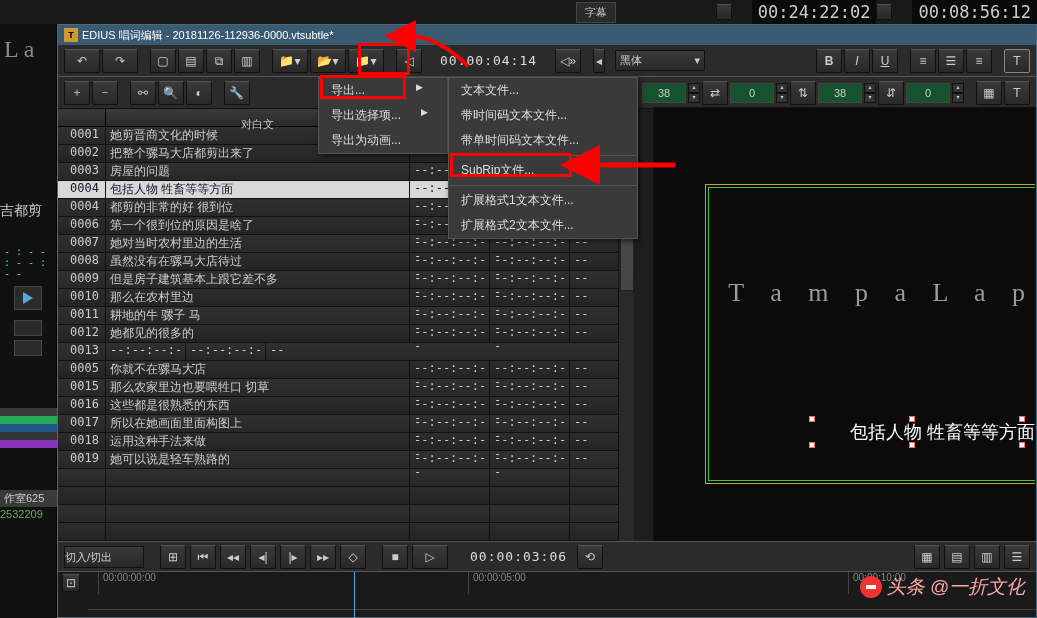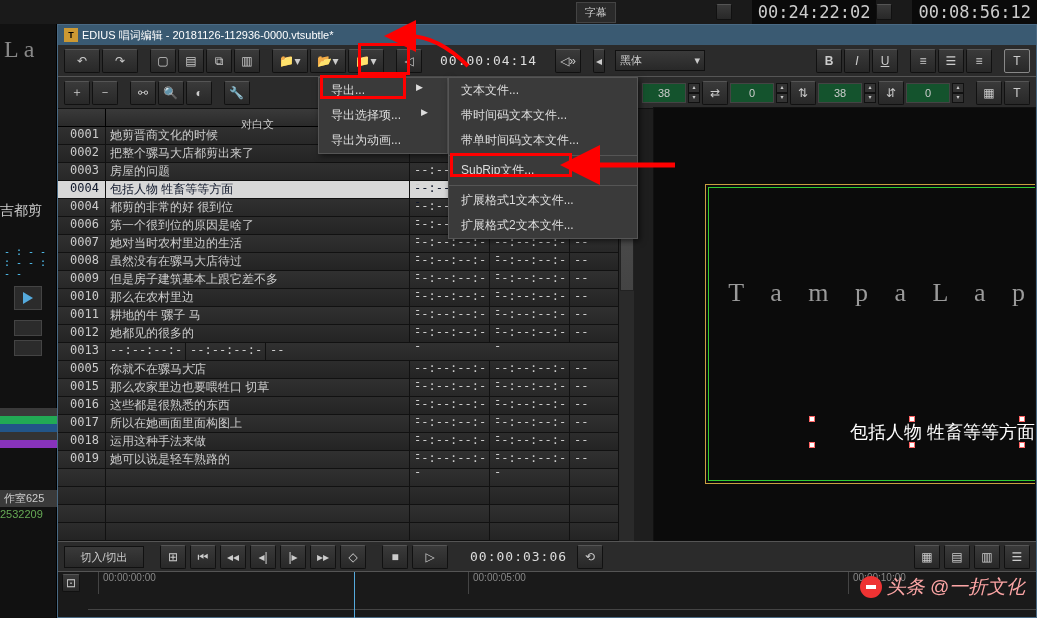--- a/index.html
+++ b/index.html
@@ -67,21 +67,21 @@
 
 .preview { position:absolute; left:595px; top:82px; right:0; bottom:72px; background:#0b0b0b; border:1px solid #111; overflow:hidden; }
 .preview-inner { position:absolute; right:-20px; bottom:60px; width:350px; height:300px; border:1px solid #c8a040; }
 .preview-guide-g { position:absolute; border:1px solid #3c3; }
 .preview-letter { position:absolute; right:0; top:170px; color:#9a9a9a; font-family:Georgia,serif; font-size:26px; letter-spacing:10px; white-space:nowrap; }
 .preview-sub { position:absolute; bottom:100px; right:0; color:#fff; font-size:18px; white-space:nowrap; }
 .handle { position:absolute; width:6px; height:6px; background:#fff; border:1px solid #f66; }
 
 
 .bottom-bar { position:absolute; left:0; right:0; bottom:46px; height:30px; background:#2b2b2b; display:flex; align-items:center; padding:0 6px; gap:4px; border-top:1px solid #555; }
-.btn-long { width:80px; height:22px; background:linear-gradient(#3a3a3a,#282828); border:1px solid #111; text-align:center; font-size:11px; line-height:20px; }
+.btn-long { width:80px; height:22px; background:linear-gradient(#3a3a3a,#282828); border:1px solid #111; text-align:left; font-size:11px; line-height:20px; }
 
 
 .timeline { position:absolute; left:0; right:0; bottom:0; height:46px; background:#1a1a1a; border-top:1px solid #555; }
 .timeline .ruler { height:38px; border-bottom:1px solid #444; position:relative; font-family:monospace; font-size:10px; color:#888; }
 .timeline .ruler .tick { position:absolute; top:0; border-left:1px solid #444; height:22px; padding-left:4px; }
 .timeline .marker { position:absolute; top:0; border-left:1px solid #5ad; height:46px; }
 
 
 .red-arrow { position:absolute; z-index:60; }
 .red-arrow svg { overflow:visible; }

